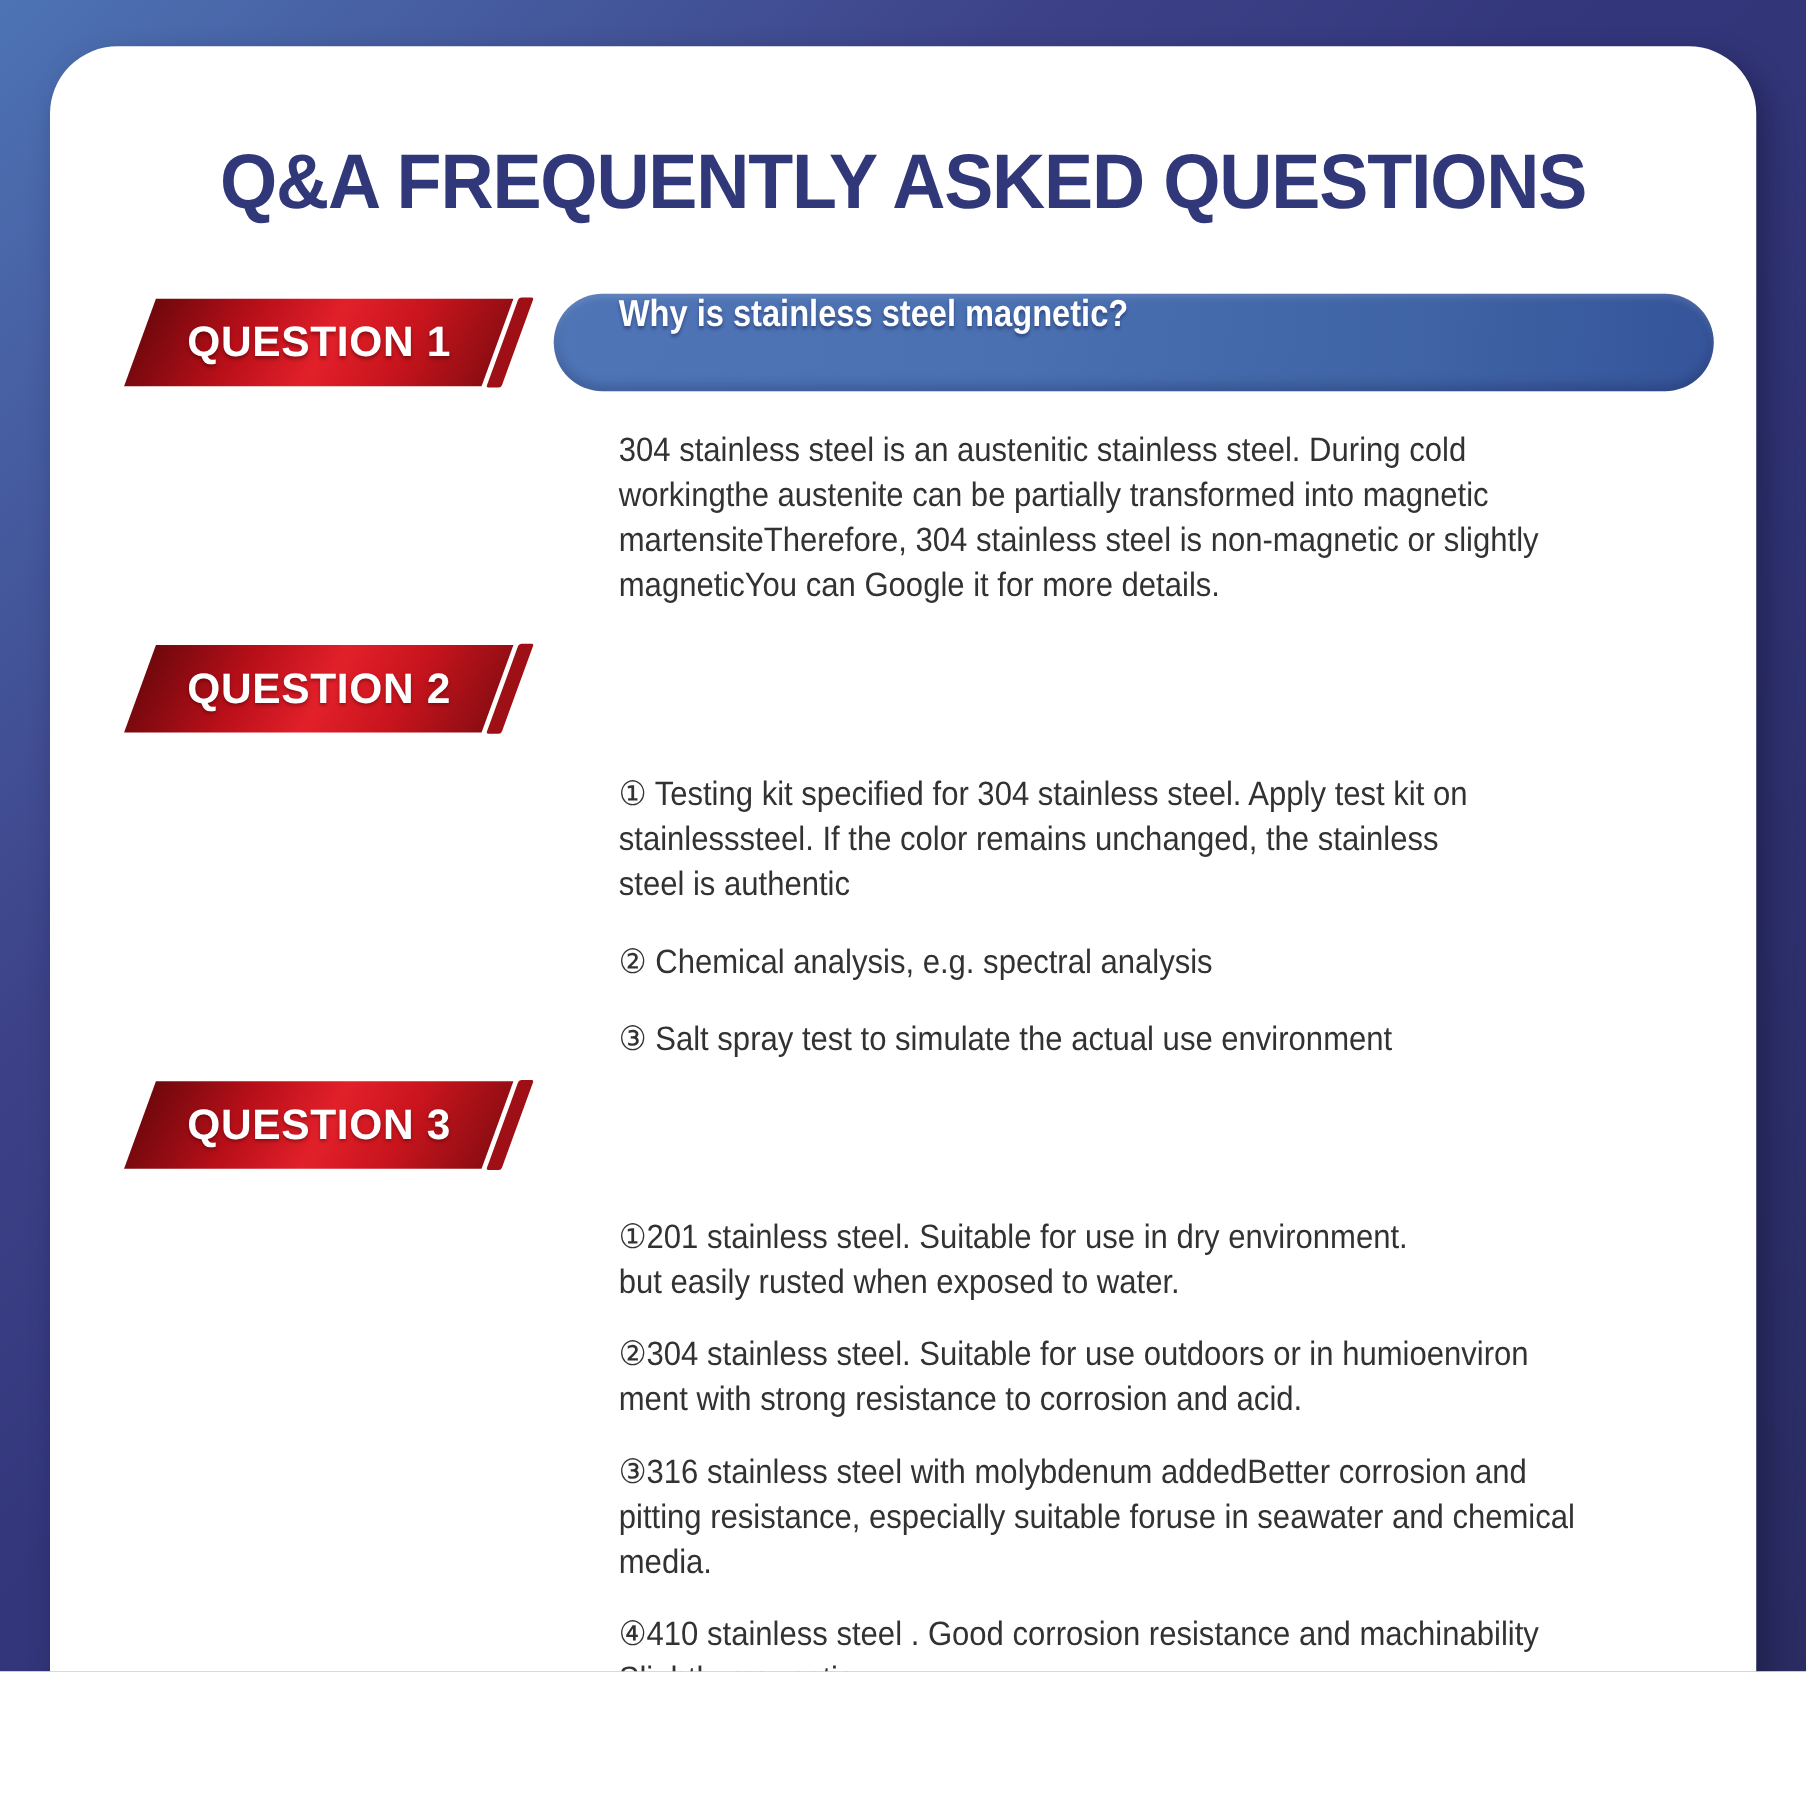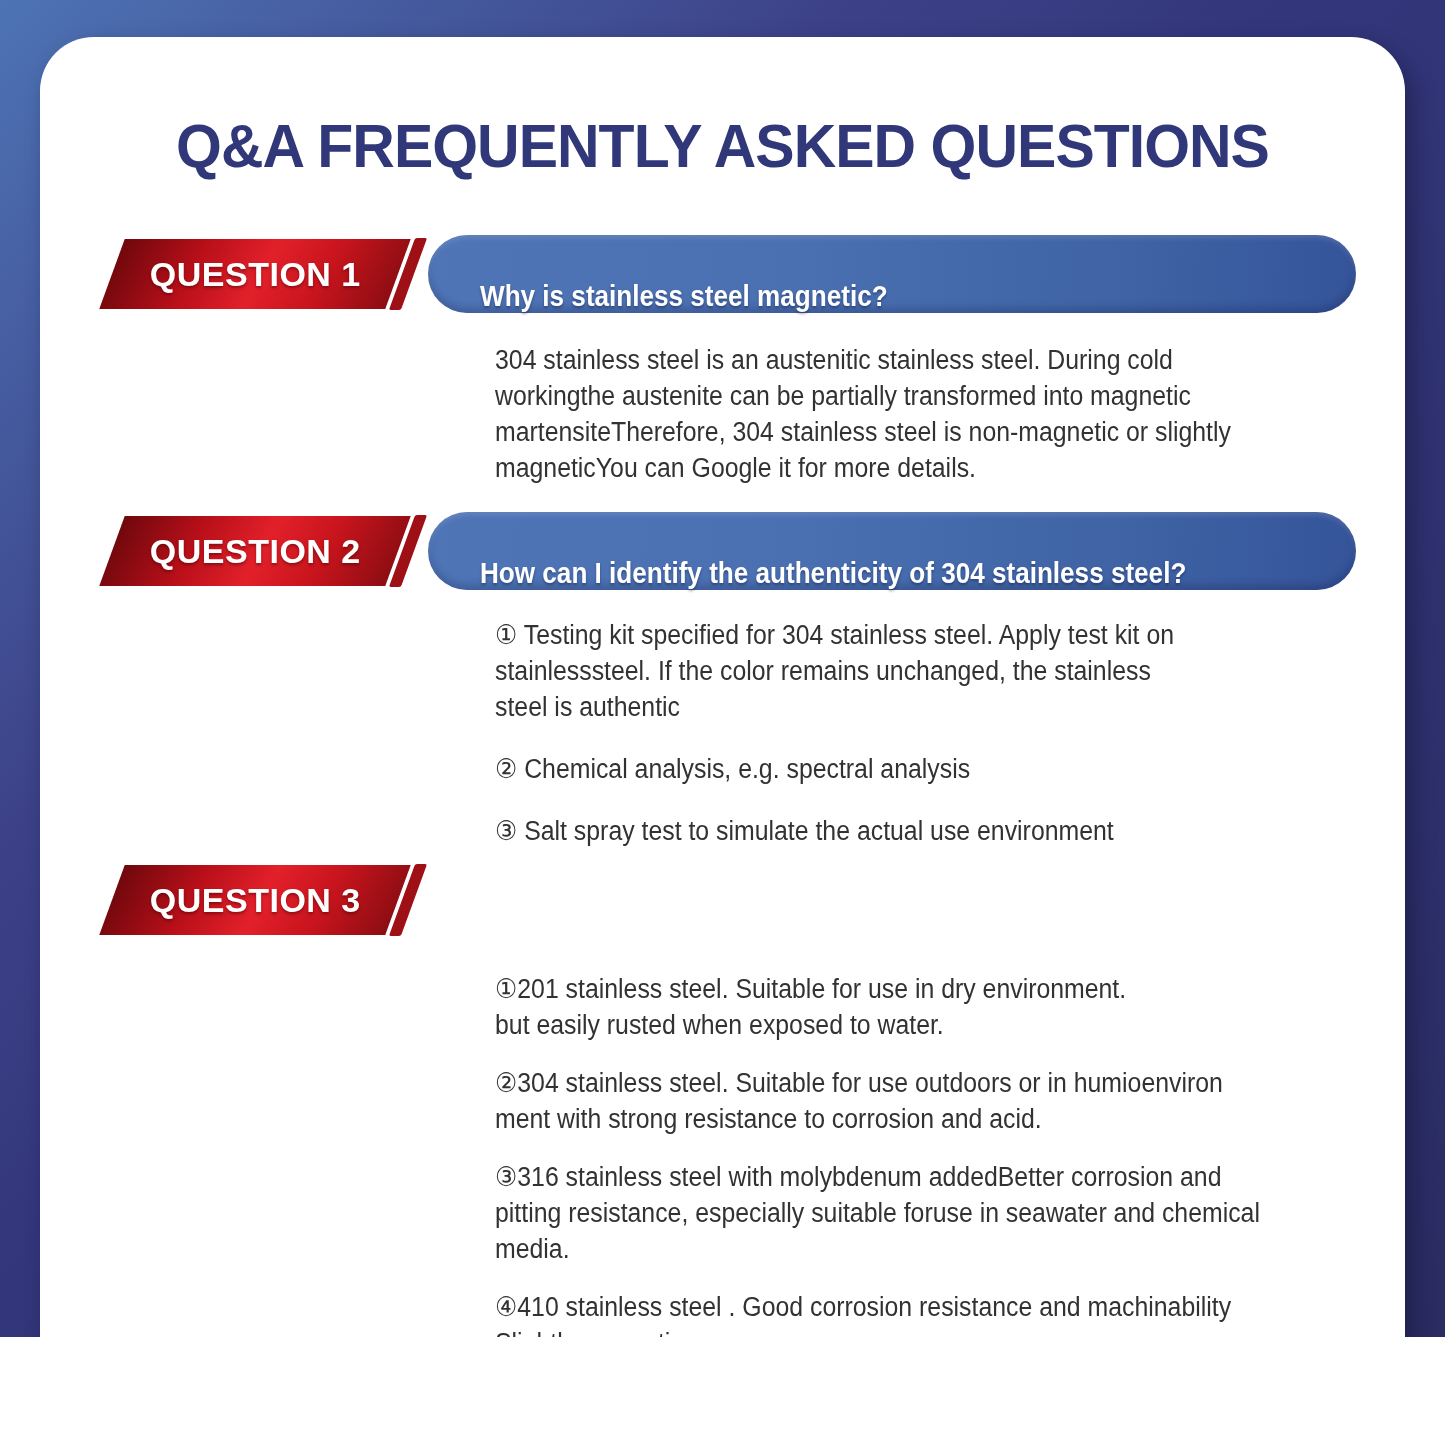--- a/index.html
+++ b/index.html
@@ -52,26 +52,26 @@
     white-space:nowrap;
   }
   .slash{
     position:absolute;left:402px;top:3px;
     width:12px;height:72px;
     transform:skewX(-20deg);
     background:#9e1016;
     border-radius:2px;
   }
   .pill{
-    position:absolute;left:428px;top:0;
+    position:absolute;left:443px;top:0;
     width:928px;height:78px;
     border-radius:39px;
     background:linear-gradient(94deg,#4f75b7 0%,#4a70b2 40%,#3f63a5 75%,#35549a 100%);
     box-shadow:inset 0 -5px 9px rgba(0,0,40,0.20), inset 0 3px 5px rgba(255,255,255,0.14);
-    display:flex;align-items:flex-end;
+    display:flex;align-items:flex-start;
     padding-left:52px;
     box-sizing:border-box;
   }
   .pill-text{
     color:#ffffff;
     font-size:30px;
     font-weight:bold;
     transform:scaleX(0.87);
     transform-origin:left center;
     text-shadow:0 2px 3px rgba(0,0,40,0.35);
@@ -118,23 +118,20 @@
 workingthe austenite can be partially transformed into magnetic
 martensiteTherefore, 304 stainless steel is non-magnetic or slightly
 magneticYou can Google it for more details.</p>
   </div>
 
   <section class="row row2">
     <div class="badge">
       <span class="badge-text">QUESTION 2</span>
     </div>
     <div class="slash"></div>
-    <div class="pill">
-      <span class="pill-text">How can I identify the authenticity of 304 stainless steel?</span>
-    </div>
   </section>
   <div class="answer answer2">
     <p class="para">① Testing kit specified for 304 stainless steel. Apply test kit on
 stainlesssteel. If the color remains unchanged, the stainless
 steel is authentic</p>
     <p class="para">② Chemical analysis, e.g. spectral analysis</p>
     <p class="para">③ Salt spray test to simulate the actual use environment</p>
   </div>
 
   <section class="row row3">

